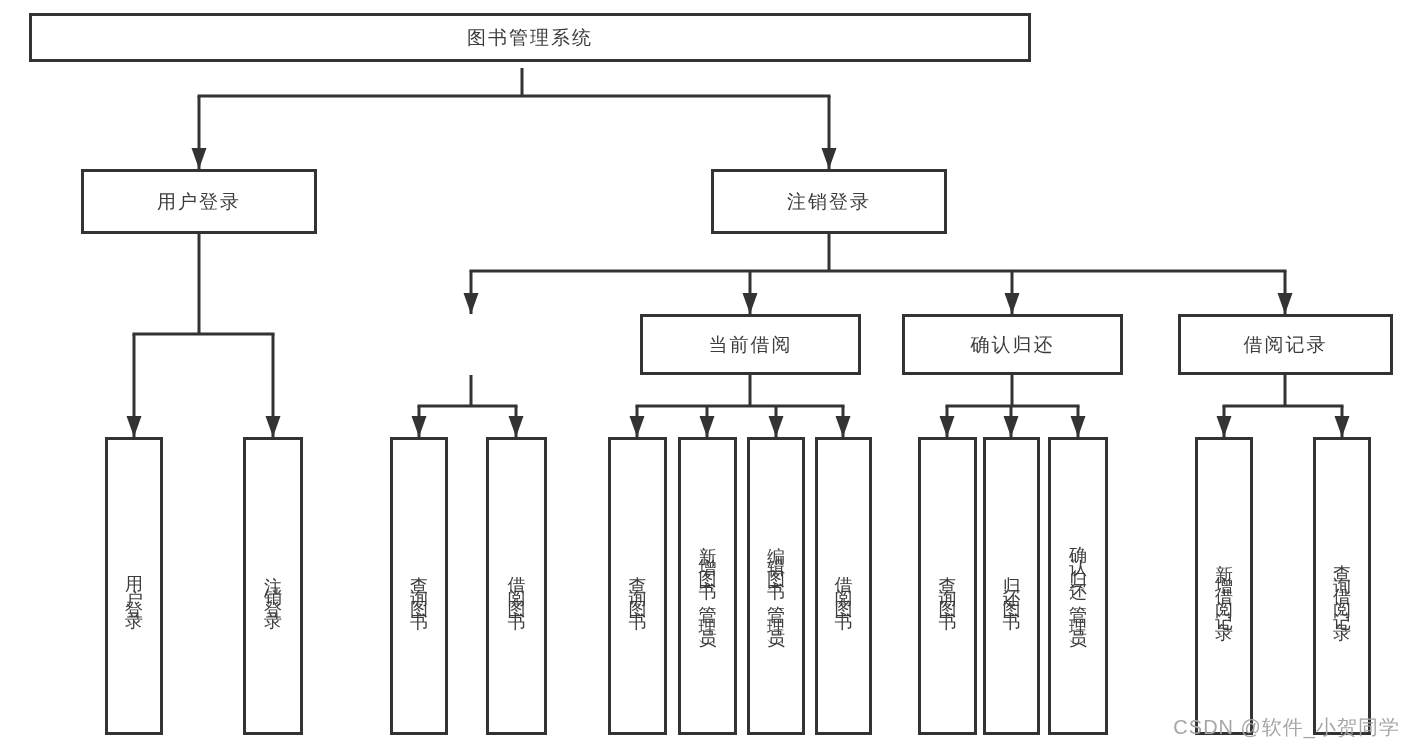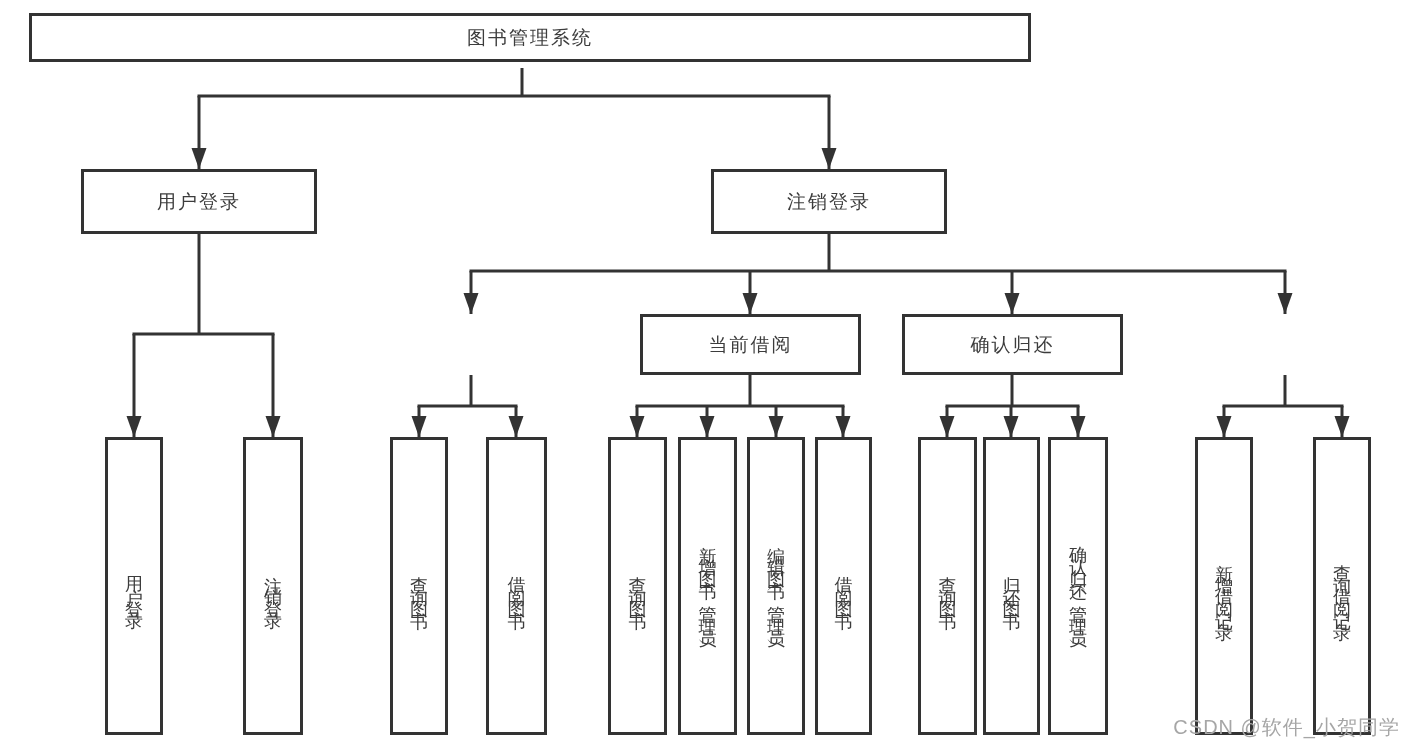--- a/index.html
+++ b/index.html
@@ -107,20 +107,23 @@
   <div class="box h" style="left:711px;top:169px;width:236px;height:65px">
     <span>注销登录</span>
   </div>
 
   <div class="box h" style="left:640px;top:314px;width:221px;height:61px">
     <span>当前借阅</span>
   </div>
   <div class="box h" style="left:902px;top:314px;width:221px;height:61px">
     <span>确认归还</span>
   </div>
+  <div class="box h" style="left:1178px;top:314px;width:215px;height:61px">
+    <span>借阅记录</span>
+  </div>
 
   <div class="box v" style="left:105px;width:58px">
     <span>用户登录</span>
   </div>
   <div class="box v" style="left:243px;width:60px">
     <span>注销登录</span>
   </div>
 
   <div class="box v" style="left:390px;width:58px">
     <span>查询图书</span>

